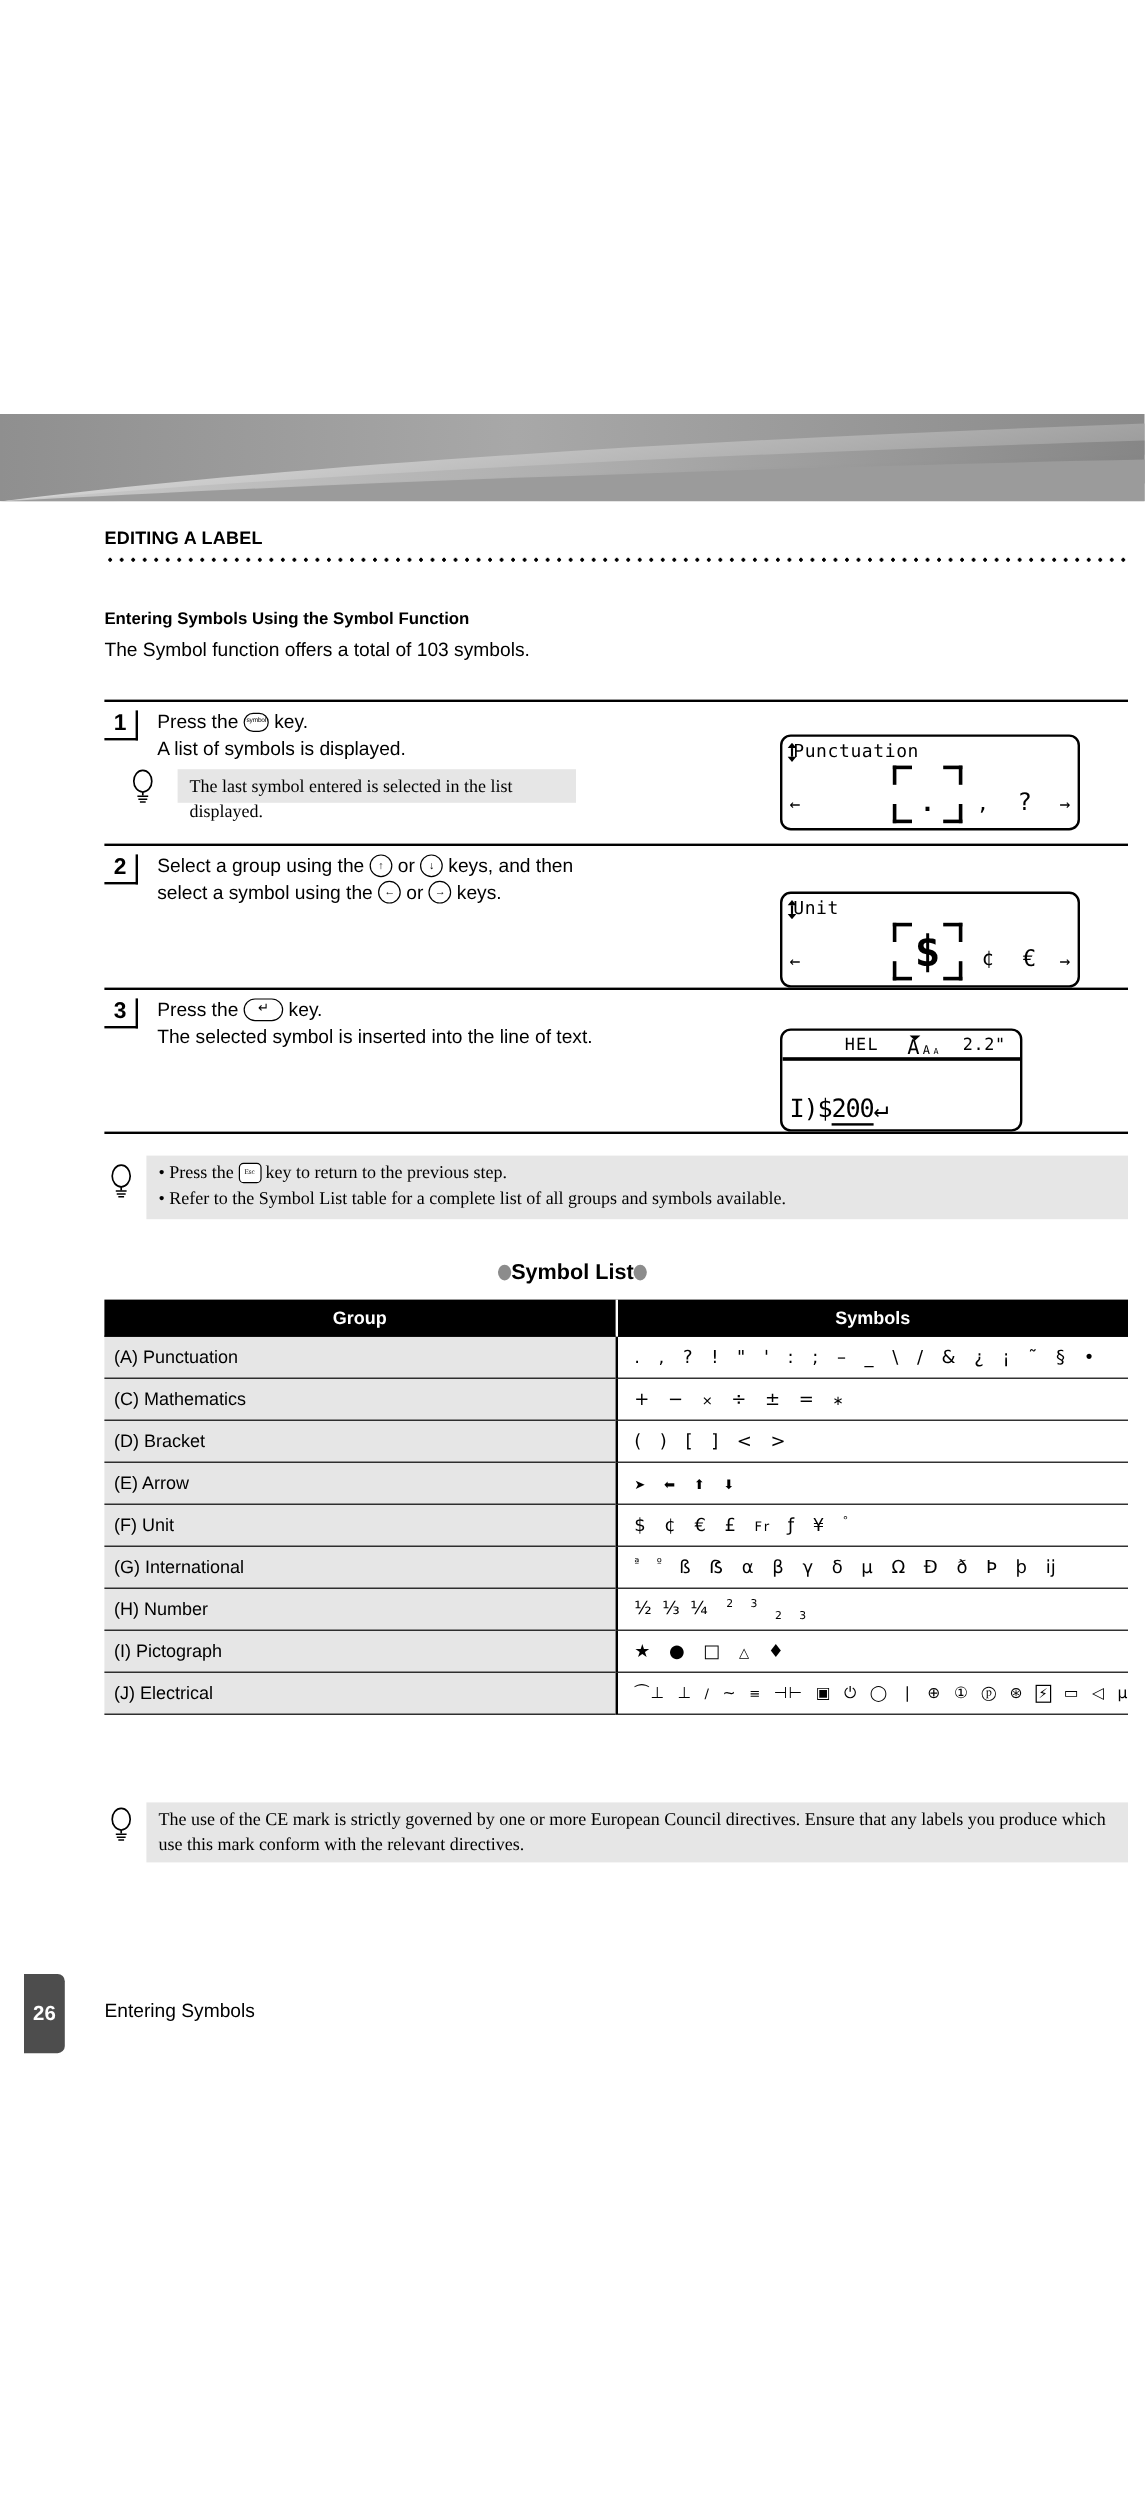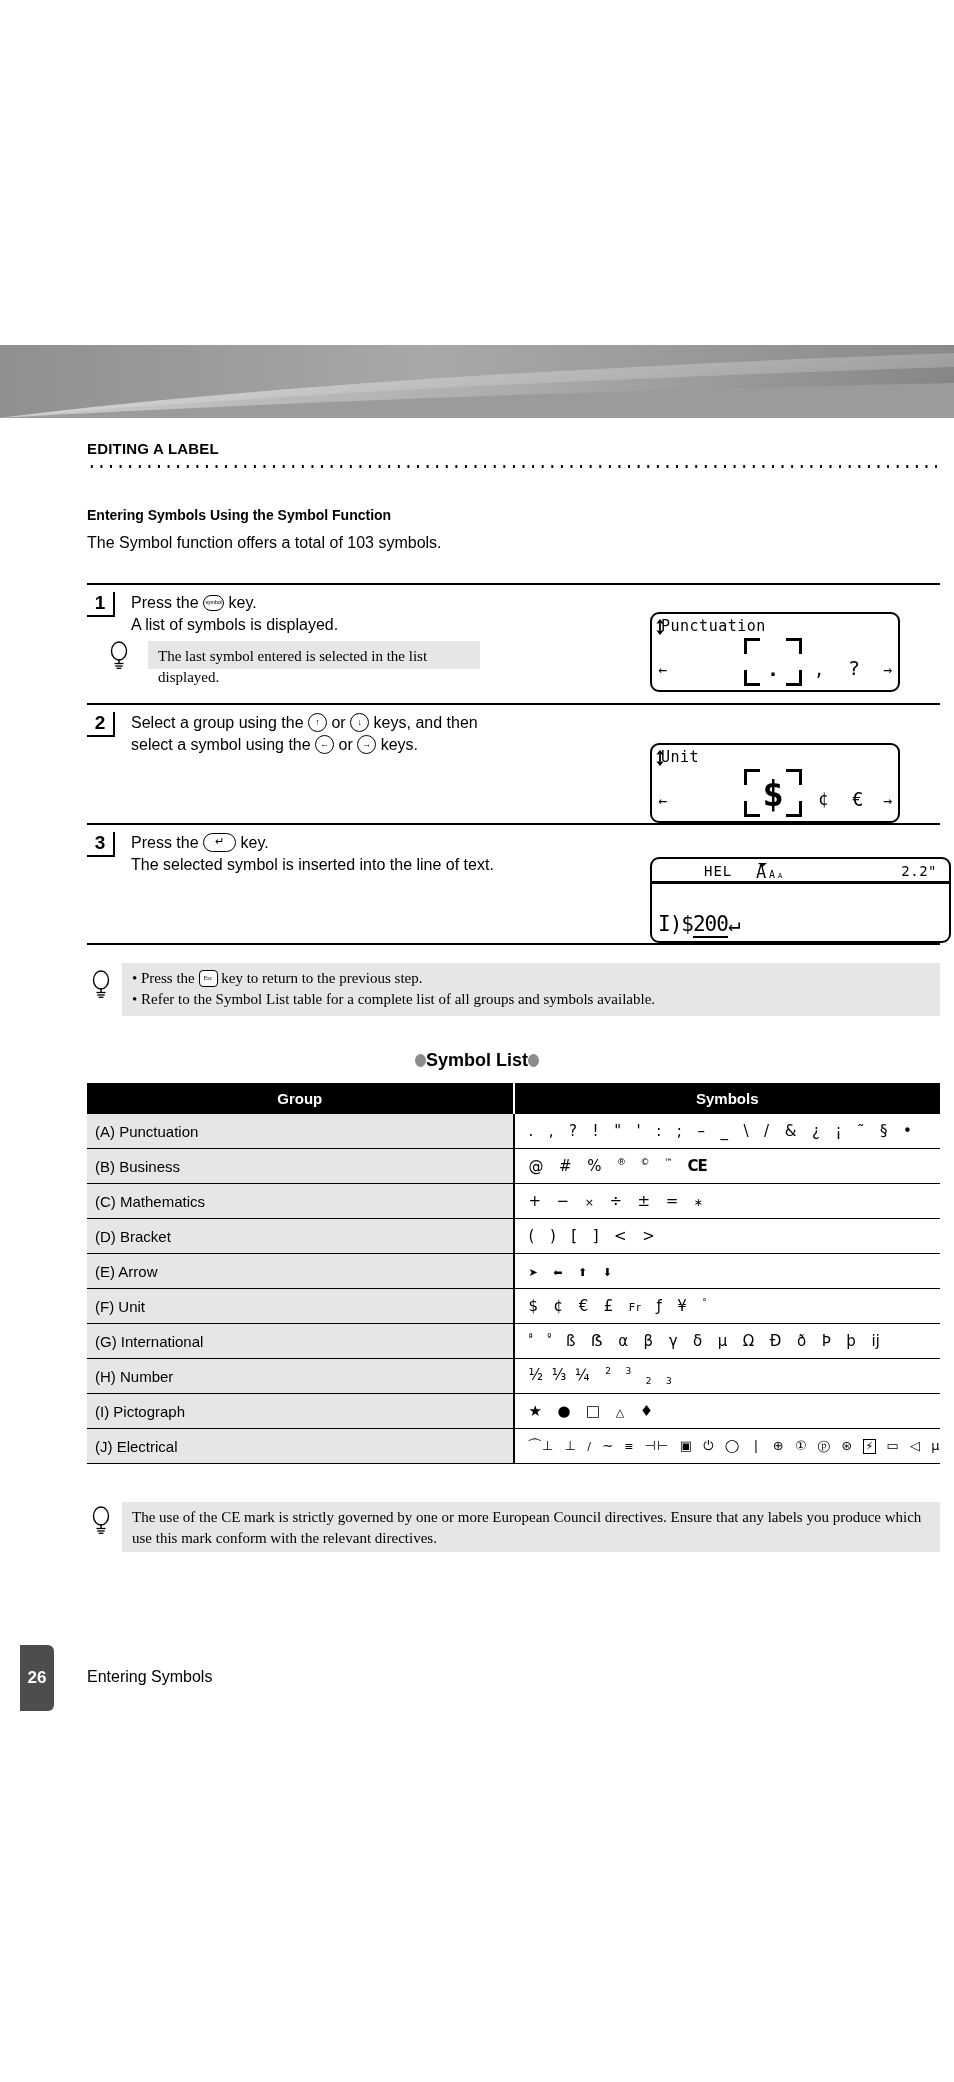--- a/index.html
+++ b/index.html
@@ -426,21 +426,21 @@
     <div class="stepnum">3</div>
     <div class="steptext">
       <span>Press the</span>
       <span class="key wide">↵</span>
       <span>key.</span>
       <br>
       <span>The selected symbol is inserted into the line of text.</span>
     </div>
   </div>
 
-  <div class="lcd" style="left:650px; top:828px; width:301px; height:86px; overflow:hidden;padding-left:32px;">
+  <div class="lcd" style="left:650px; top:828px; width:202px; height:86px; overflow:hidden;padding-left:32px;">
     <div class="lcd-statusbar">
       <div class="lcd-status-left">HEL</div>
       <svg style="position:absolute; left:104px; top:2px;" width="34" height="20" viewBox="0 0 34 20">
         <text x="0" y="17" font-family="DejaVu Sans Mono, monospace" font-size="17" fill="#000">A</text>
         <text x="13" y="17" font-family="DejaVu Sans Mono, monospace" font-size="10" fill="#000">A</text>
         <text x="22" y="17" font-family="DejaVu Sans Mono, monospace" font-size="7" fill="#000">A</text>
         <path d="M2 2 h9 l-4.5 4 z" fill="#000"></path>
       </svg>
       <div class="lcd-status-right">2.2"</div>
     </div>
@@ -479,24 +479,20 @@
         <th>Group</th>
         <th>Symbols</th>
       </tr>
     </thead>
     <tbody>
       <tr>
         <td class="grp">(A) Punctuation</td>
         <td class="syms">.&nbsp; ,&nbsp; ?&nbsp; !&nbsp; "&nbsp; '&nbsp; :&nbsp; ;&nbsp; –&nbsp; _&nbsp; \&nbsp; /&nbsp; &amp;&nbsp; ¿&nbsp; ¡&nbsp; ˜&nbsp; §&nbsp; •</td>
       </tr>
       <tr>
-        <td class="grp">(B) Business</td>
-        <td class="syms">@&nbsp; #&nbsp; %&nbsp; <span class="sup">®</span>&nbsp; <span class="sup">©</span>&nbsp; <span class="sup">™</span>&nbsp; <span class="ce">CΕ</span></td>
-      </tr>
-      <tr>
         <td class="grp">(C) Mathematics</td>
         <td class="syms">+&nbsp; −&nbsp; <span class="sm">×</span>&nbsp; ÷&nbsp; ±&nbsp; =&nbsp; <span class="sm">∗</span></td>
       </tr>
       <tr>
         <td class="grp">(D) Bracket</td>
         <td class="syms">(&nbsp; )&nbsp; [&nbsp; ]&nbsp; &lt;&nbsp; &gt;</td>
       </tr>
       <tr>
         <td class="grp">(E) Arrow</td>
         <td class="syms"><span class="sm">➤</span>&nbsp; <span class="sm">⬅</span>&nbsp; <span class="sm">⬆</span>&nbsp; <span class="sm">⬇</span></td>

